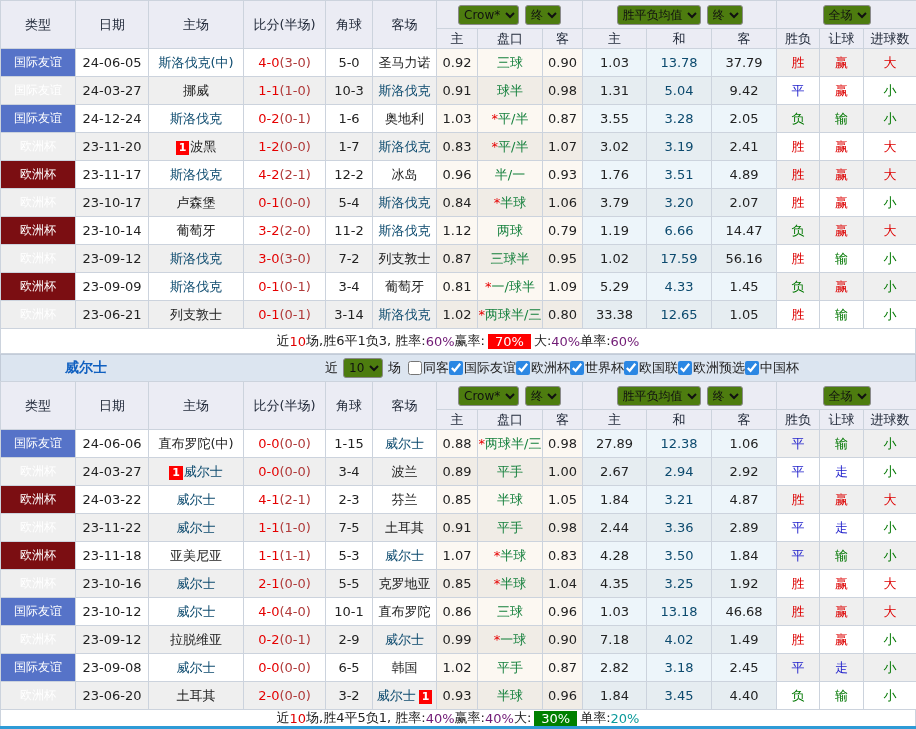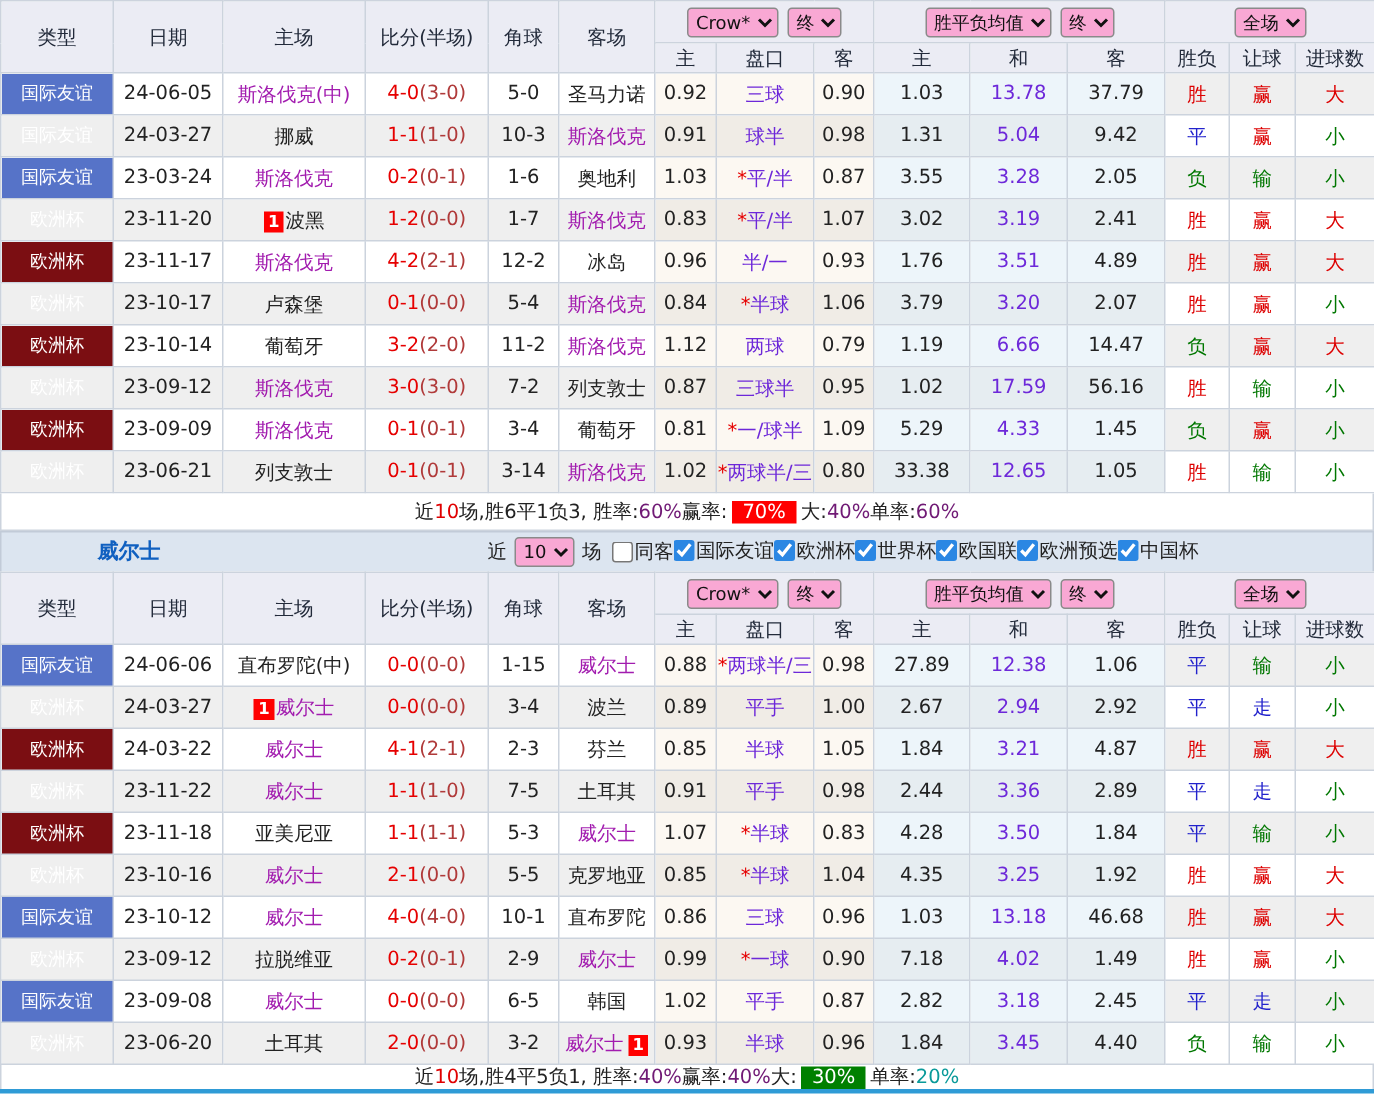--- a/index.html
+++ b/index.html
@@ -6,41 +6,41 @@
   body{width:916px;height:729px;overflow:hidden;font-family:"DejaVu Sans","Liberation Sans",sans-serif;color:#222;}
   .page{width:916px;}
 
   table.grid{table-layout:fixed;border-collapse:collapse;width:916px;background:#fff;}
   table.grid th,table.grid td{border:1px solid #ccd3dd;text-align:center;overflow:hidden;white-space:nowrap;padding:0;}
   thead th{background:#ebecf4;font-weight:normal;color:#222a3a;font-size:13px;}
   tr.ctrl-row th{height:27px;}
   tr.sub-row th{height:19px;}
   thead th.side{font-size:13px;}
   .ctrl-wrap{display:flex;align-items:center;justify-content:center;gap:6px;}
-  select{font-family:"DejaVu Sans","Liberation Sans",sans-serif;font-size:12px;height:20px;border:1px solid #8a8a8a;border-radius:3px;background:#f9a8d4;color:#111;padding:0 1px;}
+  select{font-family:"DejaVu Sans","Liberation Sans",sans-serif;font-size:12px;height:20px;border:1px solid #8a8a8a;border-radius:3px;background:#4d7c0f;color:#111;padding:0 1px;}
 
   tbody td{height:27px;font-size:13px;background:#fff;}
   tr.even td{background:#efefef;}
   td.oddsc{background:#fcf8f2;}
   tr.even td.oddsc{background:#f0ece6;}
   td.avg{background:#edf5fa;}
   tr.even td.avg{background:#e6edf1;}
   tr.odd td.rescol{background:#efefef;}
   tr.even td.rescol{background:#fff;}
 
   td.league{font-size:12px;color:#fff;}
   .lg-blue{background:var(--league-blue,#5673c8);}
   .lg-maroon{background:var(--league-maroon,#7b0e12);}
 
-  .t-team{color:#a21caf;}
+  .t-team{color:#0c4a6e;}
   .score{color:#e60000;}
   .half{color:#b03a3a;text-align:right;}
   .star{color:#e60000;}
-  .pan-text{color:#6d28d9;}
-  td.avg.mid{color:#6d28d9;}
+  .pan-text{color:#15803d;}
+  td.avg.mid{color:#0c4a6e;}
   .t-red{color:var(--win-red,#dd0000);}
   .t-blue{color:var(--draw-blue,#2222cc);}
   .t-green{color:var(--lose-green,#007700);}
 
   .badge{display:inline-block;background:#f00;color:#fff;font-size:11px;line-height:14px;padding:0 3px;font-weight:bold;}
   .badge.after{margin-left:3px;}
   .badge.before{margin-right:1px;}
 
   .summary{height:24px;display:flex;align-items:center;justify-content:center;background:#fff;border-left:1px solid #ccd3dd;border-right:1px solid #ccd3dd;border-bottom:1px solid #ccd3dd;font-size:13px;}
   .summary.s2{height:16px;border-bottom:none;}
@@ -151,21 +151,21 @@
           <td class="oddsc">0.98</td>
           <td class="avg">1.31</td>
           <td class="avg mid">5.04</td>
           <td class="avg">9.42</td>
           <td class="rescol t-blue">平</td>
           <td class="rescol t-red">赢</td>
           <td class="rescol t-green">小</td>
         </tr>
         <tr class="odd">
           <td class="league lg-blue">国际友谊</td>
-          <td>23-03-24</td>
+          <td>24-12-24</td>
           <td><span class="t-team">斯洛伐克</span></td>
           <td><span class="score">0-2</span><span class="half">(0-1)</span></td>
           <td>1-6</td>
           <td><span class="">奥地利</span></td>
           <td class="oddsc">1.03</td>
           <td class="oddsc"><span class="star">*</span><span class="pan-text">平/半</span></td>
           <td class="oddsc">0.87</td>
           <td class="avg">3.55</td>
           <td class="avg mid">3.28</td>
           <td class="avg">2.05</td>

